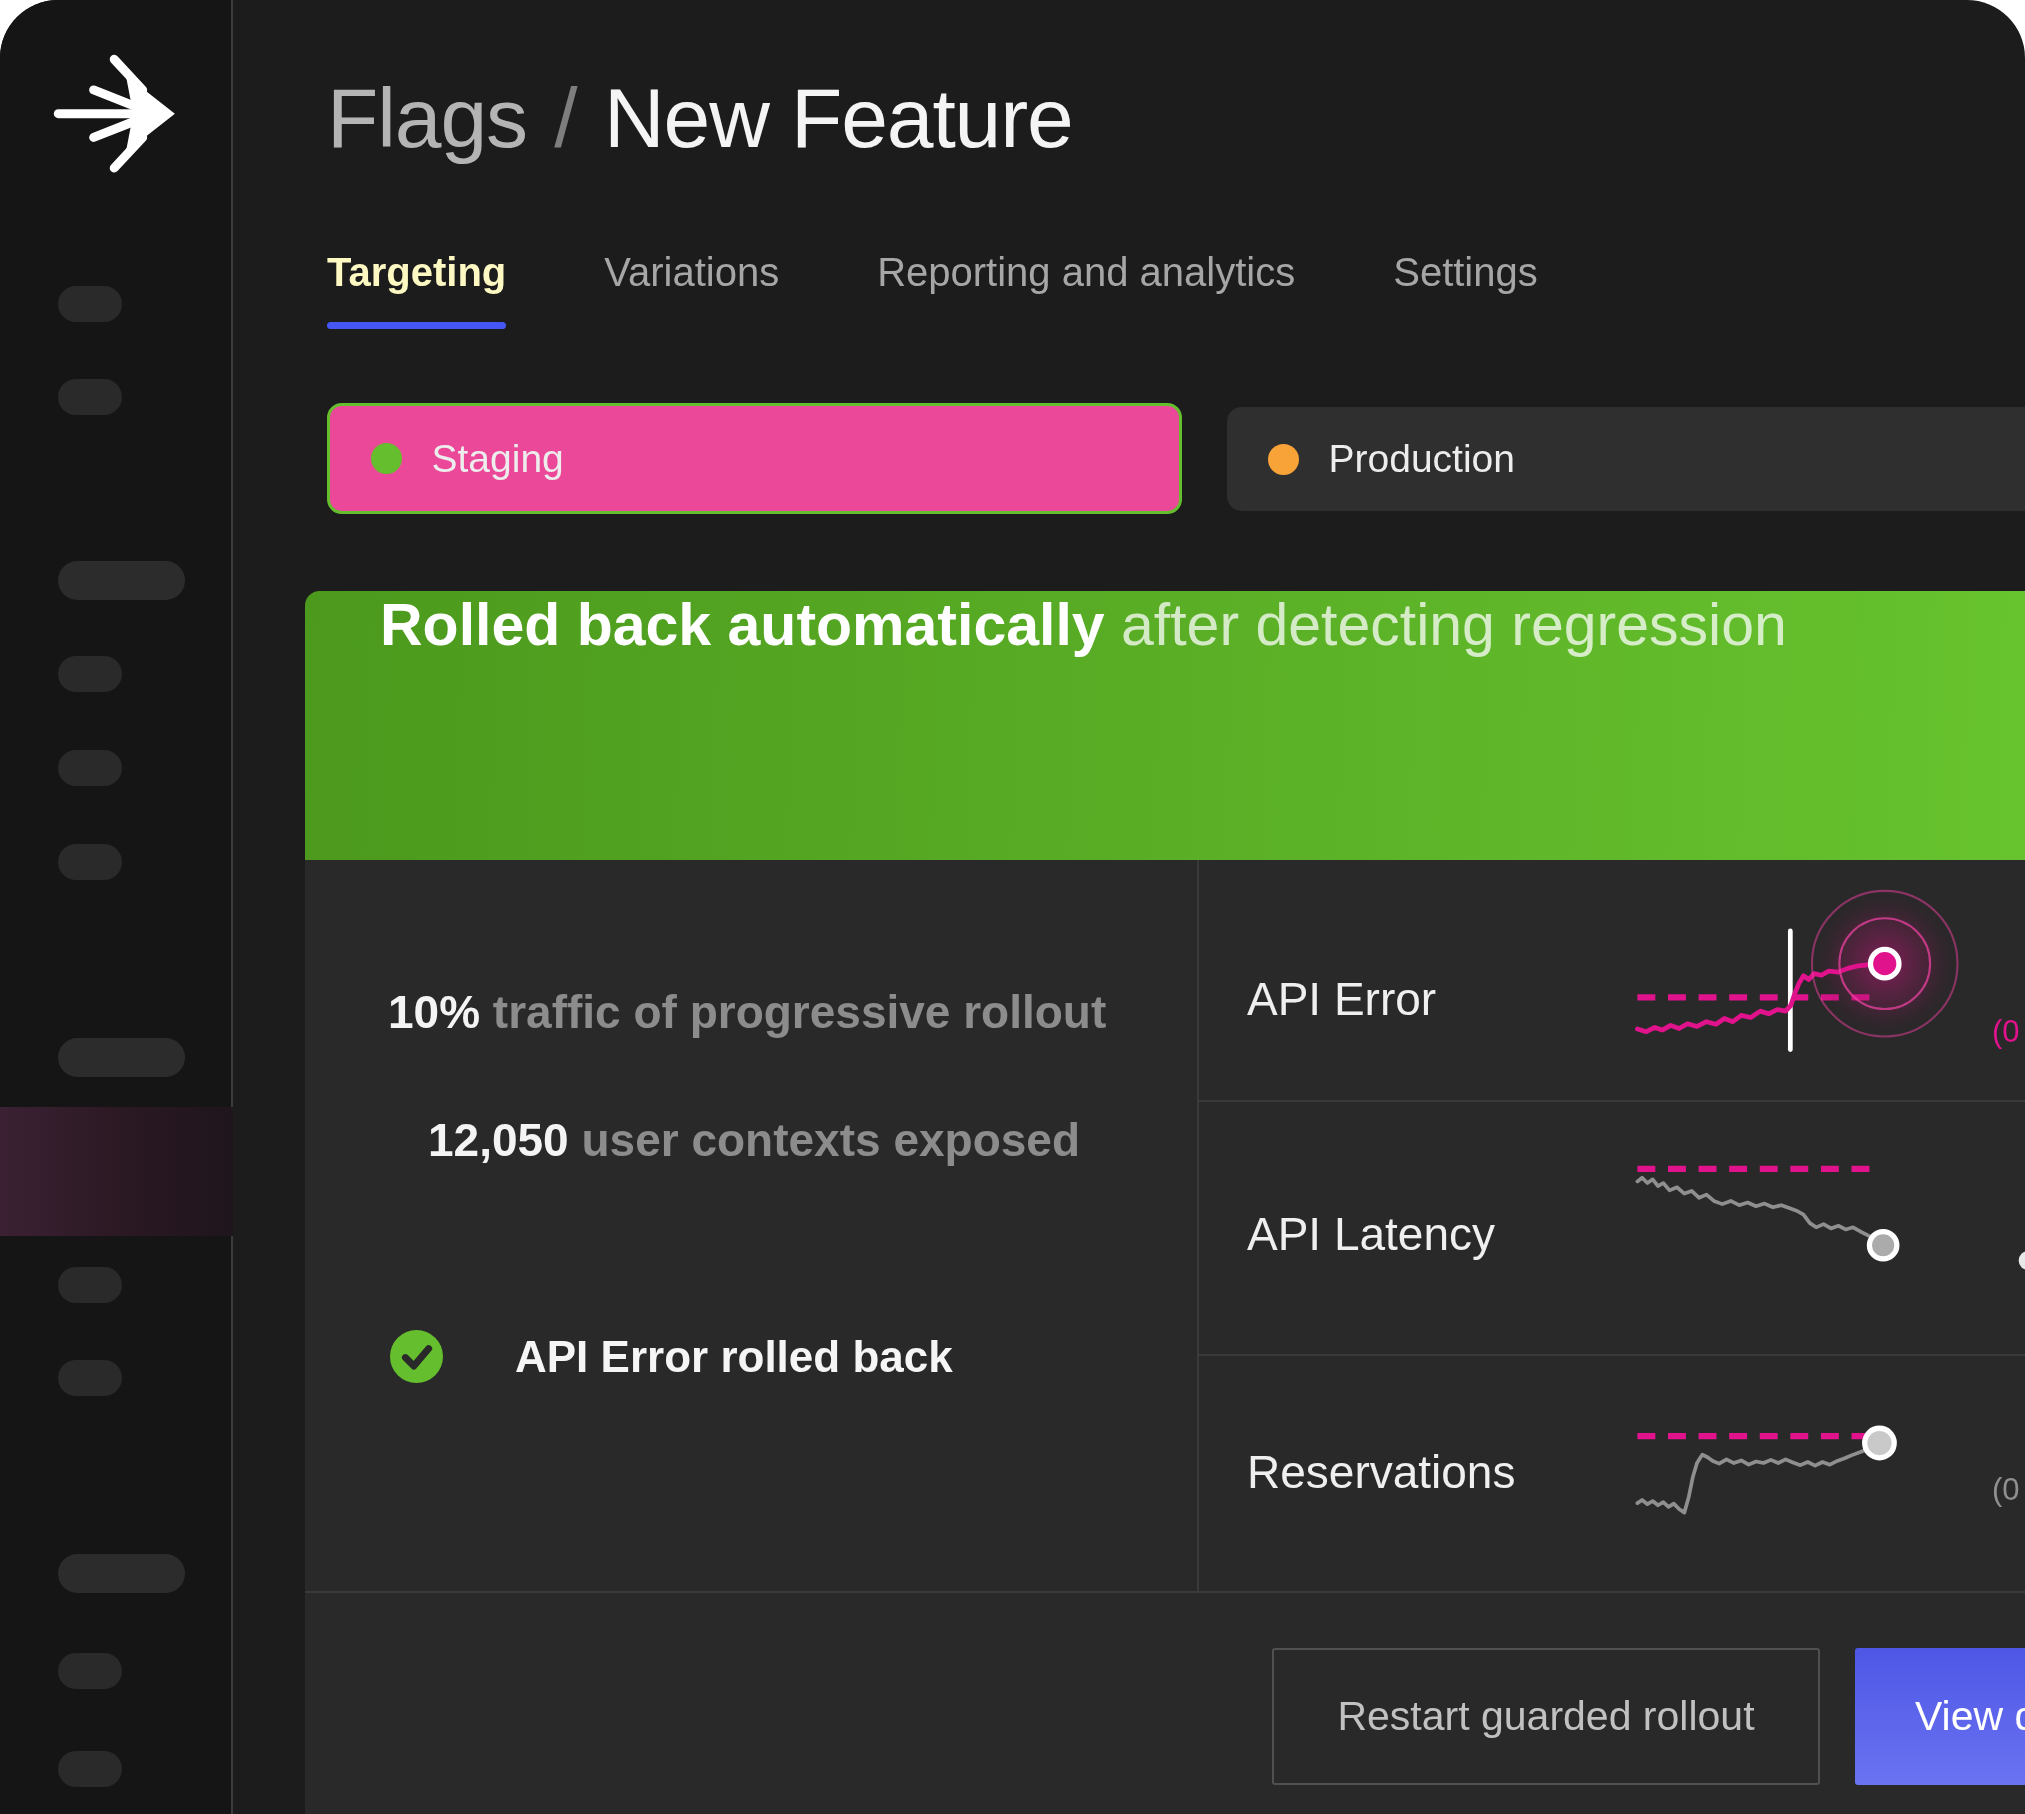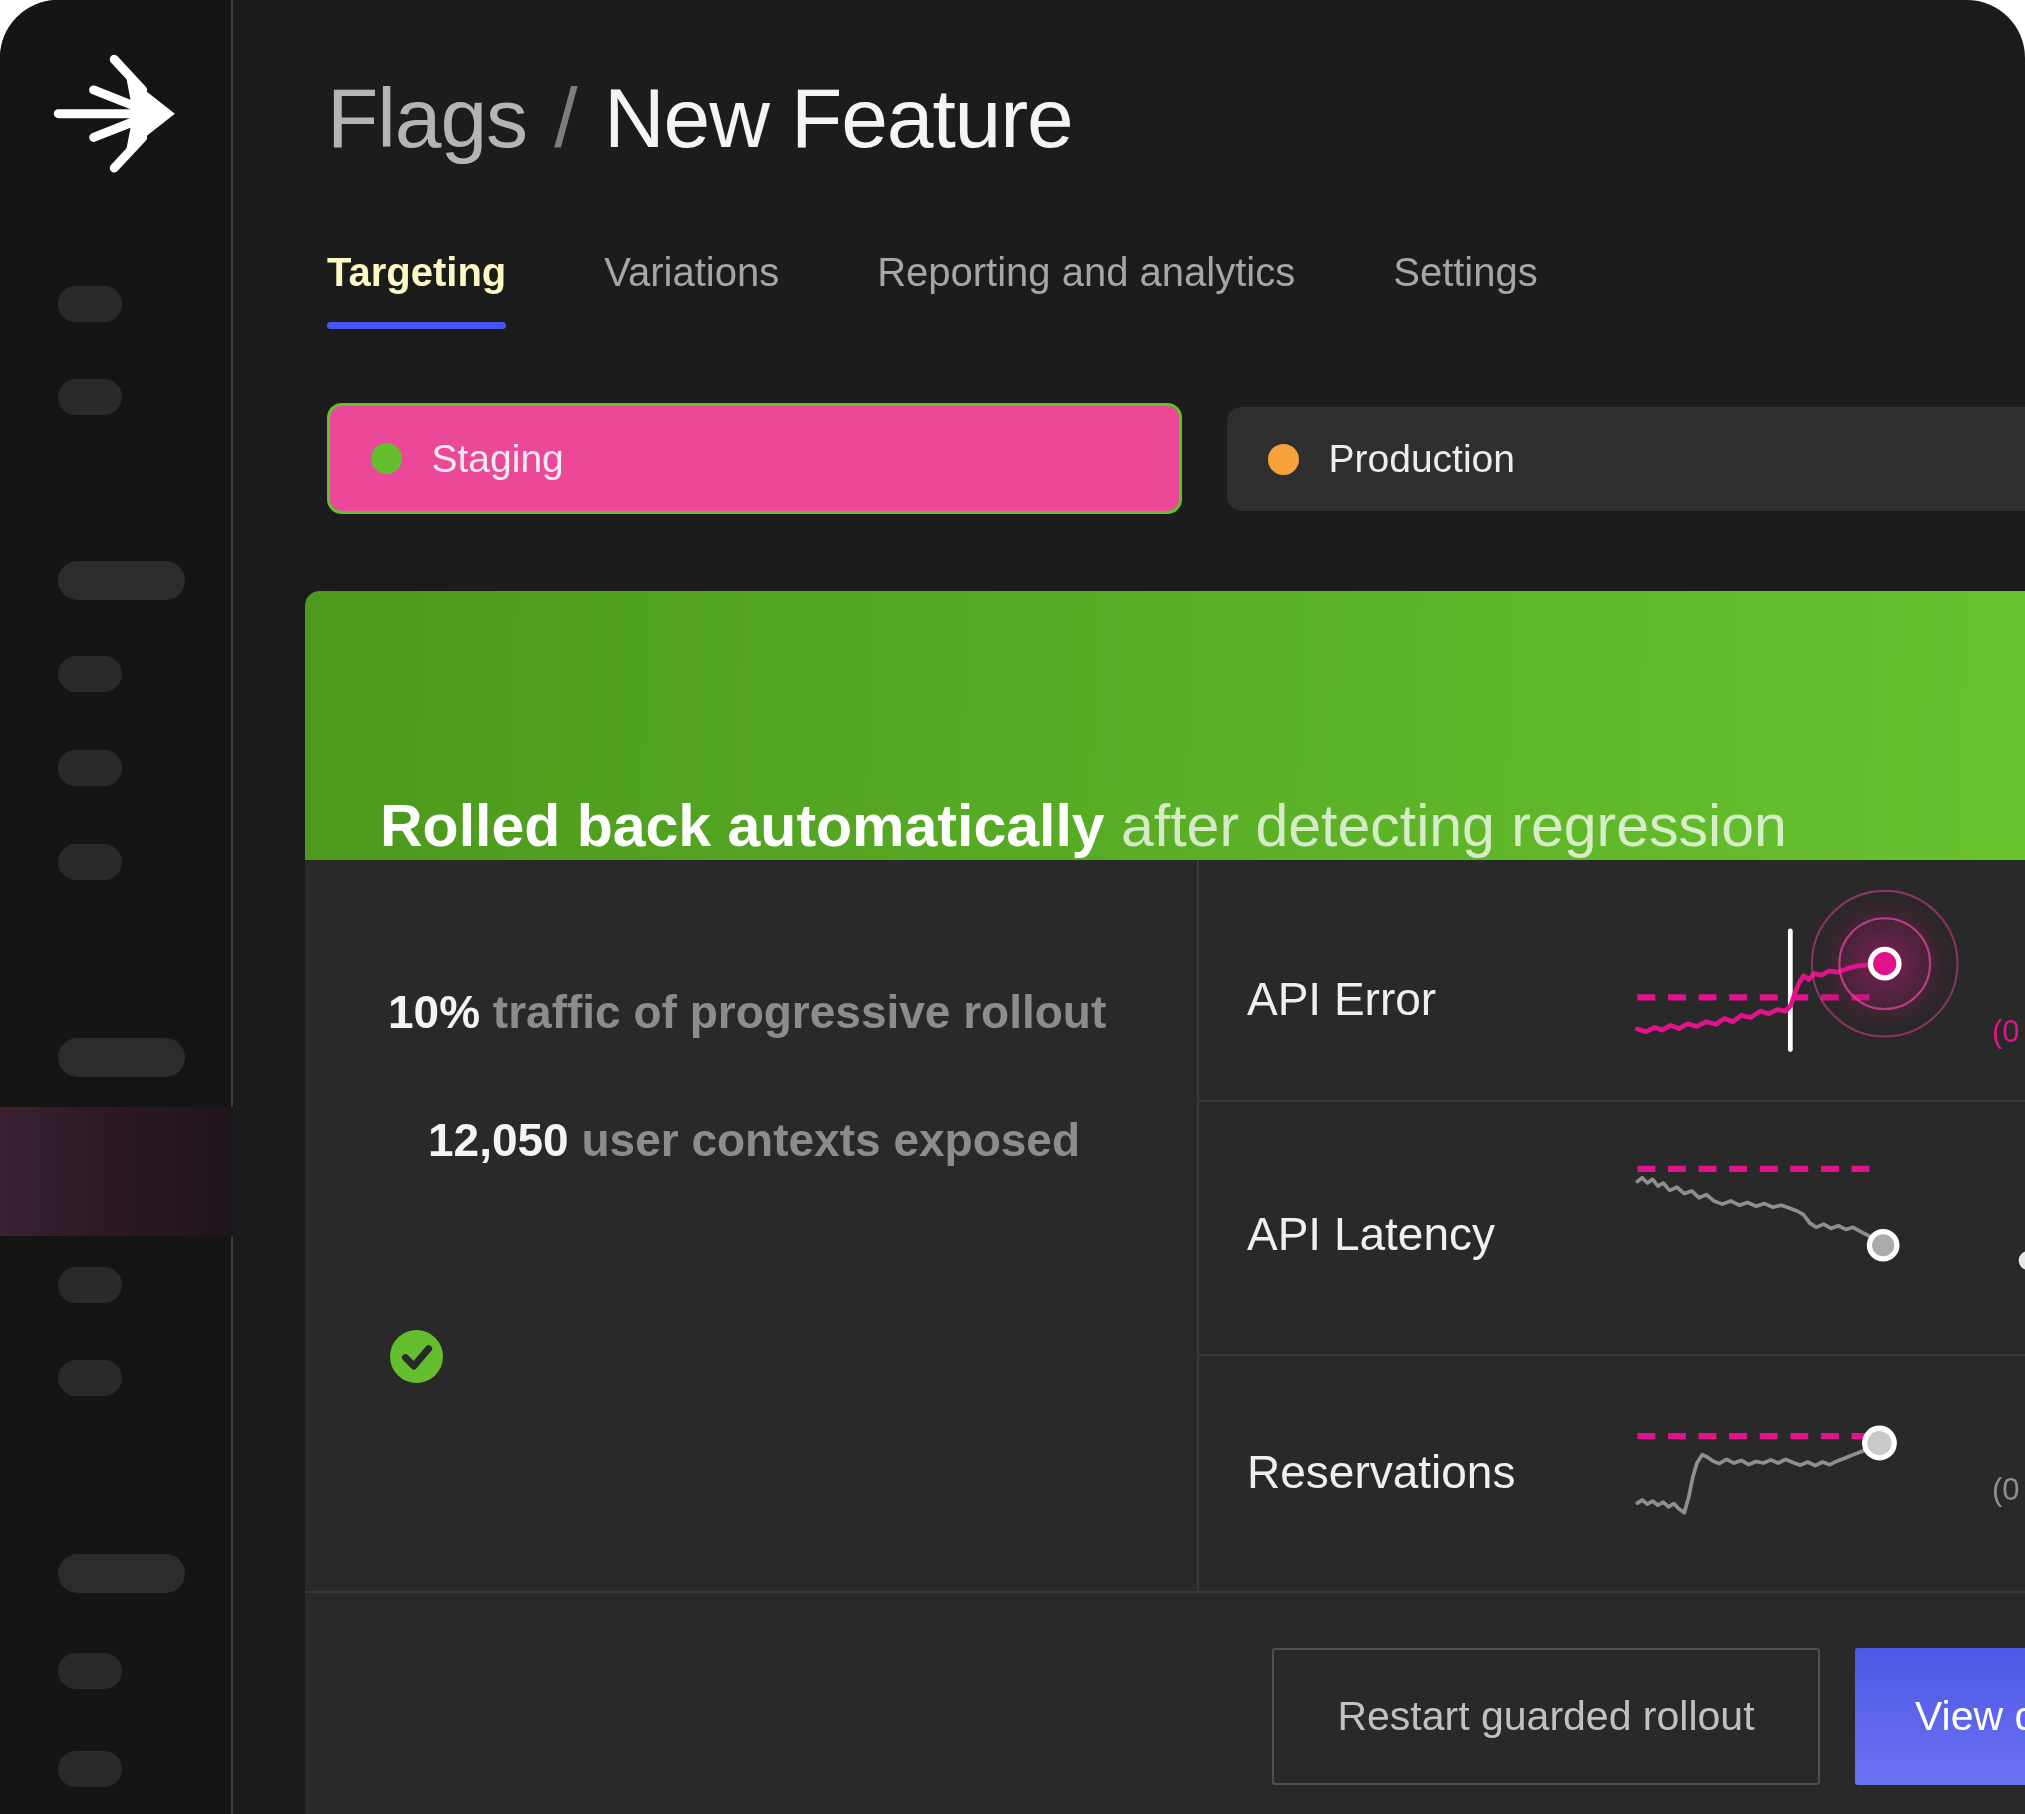--- a/index.html
+++ b/index.html
@@ -31,21 +31,21 @@
   .chip .dot{width:31px;height:31px;border-radius:50%;margin-left:41px;flex:0 0 auto;}
   .chip .lbl{margin-left:29.5px;font-size:39px;color:#EDEDED;}
   .chip.staging{left:327px;top:403px;width:855px;height:111px;background:#ec4899;
       border:3.2px solid var(--green);}
   .chip.production{left:1227px;top:407px;width:823px;height:104px;background:#2F2F2F;}
   .chip.staging .dot{background:var(--green);}
   .chip.production .dot{background:var(--orange);}
   
   .banner{position:absolute;left:305px;top:591px;width:1720px;height:269px;
       background:linear-gradient(92deg,var(--banner-from),var(--banner-to));
-      border-radius:14.8px 0 0 0;display:flex;align-items:flex-end;padding-left:75px;
+      border-radius:14.8px 0 0 0;display:flex;align-items:flex-start;padding-left:75px;
       font-size:59px;white-space:nowrap;}
   .banner .hl{color:#FFFFFF;font-weight:700;}
   .banner .rest{color:rgba(255,255,255,0.74);font-weight:400;white-space:pre;}
   
   .panel{position:absolute;left:305px;top:860px;width:1720px;height:955px;background:#292929;}
   .vdiv{position:absolute;left:892px;top:0;width:2.1px;height:731px;background:#3A3A3A;}
   .hdiv{position:absolute;background:#3A3A3A;height:2.1px;}
   .hdiv.r1{left:892px;top:240px;width:828px;}
   .hdiv.r2{left:892px;top:494px;width:828px;}
   .hdiv.bottom{left:0;top:731px;width:1720px;}
@@ -150,20 +150,21 @@
   </div>
   <div class="stat s2">
     <span class="val">12,050</span><span class="lab"> user contexts exposed</span>
   </div>
 
   <div class="status-row">
     <svg class="check-ic" viewBox="0 0 100 100">
       <circle cx="50" cy="50" r="50" style="fill:var(--green)"></circle>
       <path d="M29 52 L45 68 L73 35" fill="none" stroke="#292929" stroke-width="13" stroke-linecap="round" stroke-linejoin="round"></path>
     </svg>
+    <span class="status-lbl">API Error rolled back</span>
   </div>
 
   <div class="metric-lbl m0">API Error</div>
   <div class="metric-lbl m1">API Latency</div>
   <div class="metric-lbl m2">Reservations</div>
 
   <div class="edge-note e0">(0</div>
   <div class="edge-note e2">(0</div>
 
   <svg id="spark-svg" class="spark-overlay" viewBox="0 0 3840 3441">

